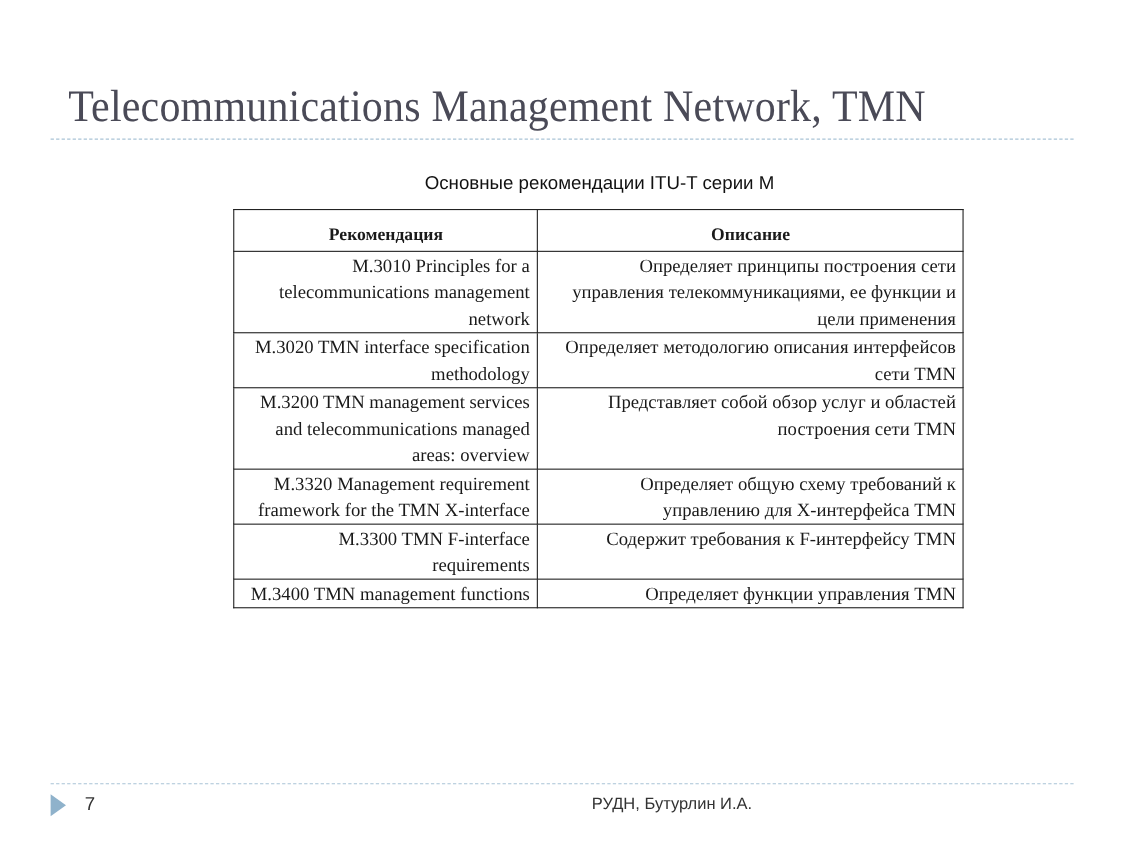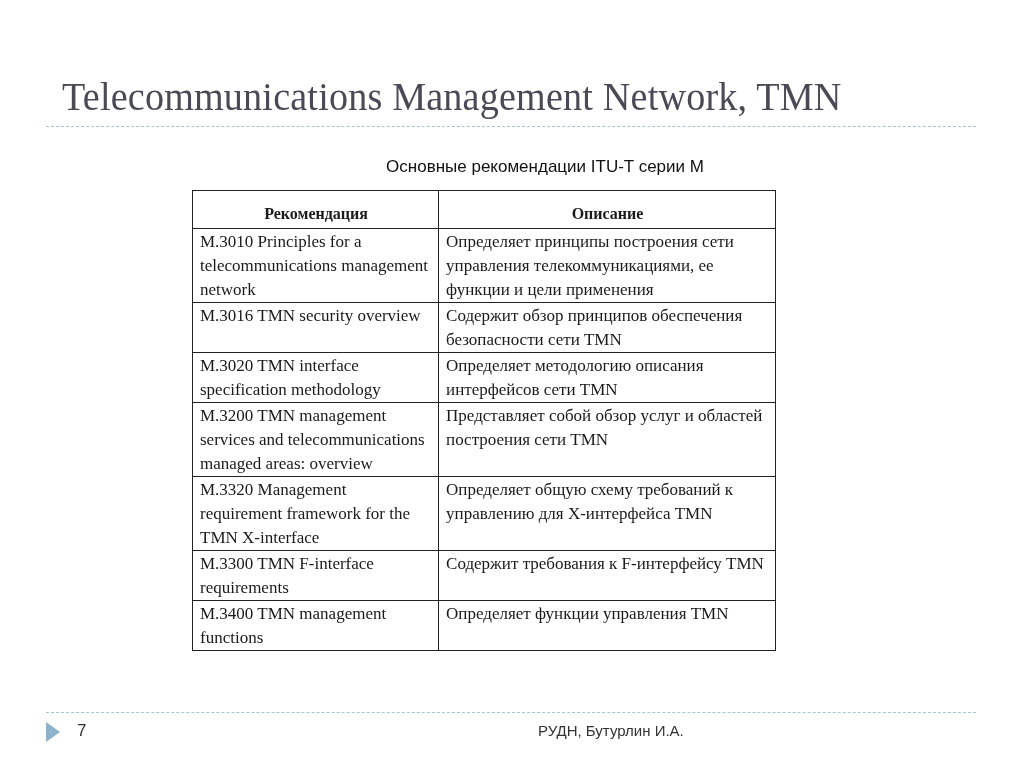--- a/index.html
+++ b/index.html
@@ -20,27 +20,27 @@
     border-top: 1.5px dashed #a9c3d6;
   }
   .divider.top { top: 126px; }
   .divider.bottom { top: 712px; }
   .table-caption {
     position: absolute; left: 0; width: 1024px; top: 157px;
     text-align: center; font-size: 17px; color: #111;
     padding-left: 66px; box-sizing: border-box;
   }
   table.rec-table {
-    position: absolute; left: 192px; top: 190px;
-    width: 584px; border-collapse: collapse;
+    position: absolute; left: 212px; top: 190px;
+    width: 664px; border-collapse: collapse;
     font-family: "Liberation Serif", serif; font-size: 17px; color: #1a1a1a;
   }
   .rec-table th, .rec-table td {
     border: 1.5px solid #222; vertical-align: top;
-    padding: 1px 6px 0 7px; line-height: 24px; text-align: left;
+    padding: 1px 6px 0 7px; line-height: 24px; text-align: right;
   }
   .rec-table th {
     text-align: center; font-weight: bold; font-size: 16px;
     height: 34px; vertical-align: bottom; padding-bottom: 2px;
   }
   .rec-table col.c1 { width: 276px; }
   .rec-table col.c2 { width: 388px; }
   .footer-arrow {
     position: absolute; left: 46px; top: 722px;
     width: 0; height: 0;
@@ -75,24 +75,20 @@
       <th>Рекомендация</th>
       <th>Описание</th>
     </tr>
   </thead>
   <tbody>
     <tr>
       <td>M.3010 Principles for a telecommunications management network</td>
       <td>Определяет принципы построения сети управления телекоммуникациями, ее функции и цели применения</td>
     </tr>
     <tr>
-      <td>M.3016 TMN security overview</td>
-      <td>Содержит обзор принципов обеспечения безопасности сети TMN</td>
-    </tr>
-    <tr>
       <td>M.3020 TMN interface specification methodology</td>
       <td>Определяет методологию описания интерфейсов сети TMN</td>
     </tr>
     <tr>
       <td>M.3200 TMN management services and telecommunications managed areas: overview</td>
       <td>Представляет собой обзор услуг и областей построения сети TMN</td>
     </tr>
     <tr>
       <td>M.3320 Management requirement framework for the TMN X-interface</td>
       <td>Определяет общую схему требований к управлению для X-интерфейса TMN</td>

